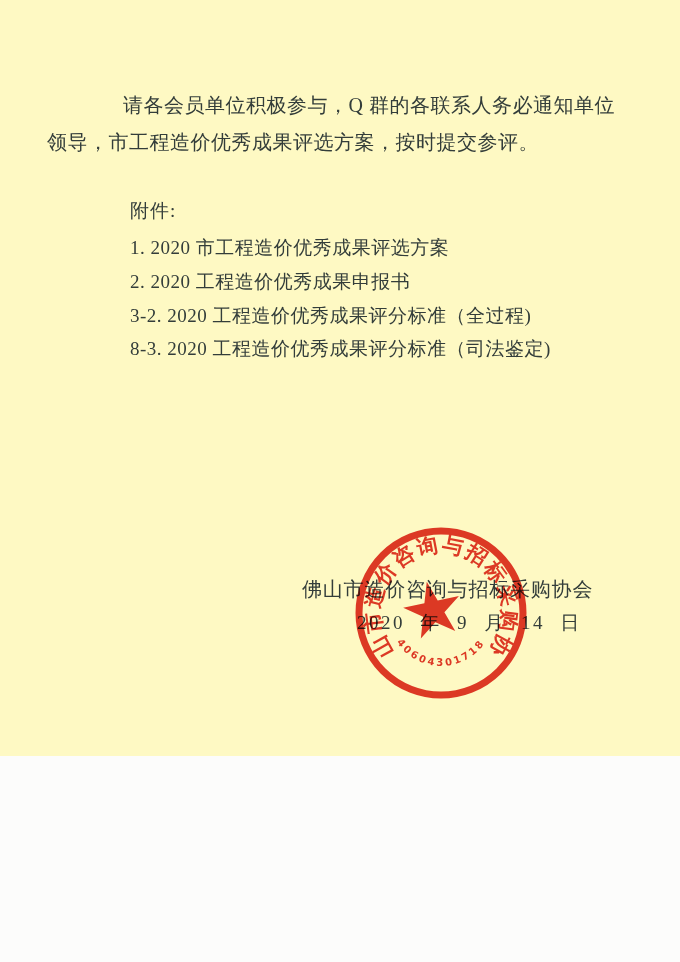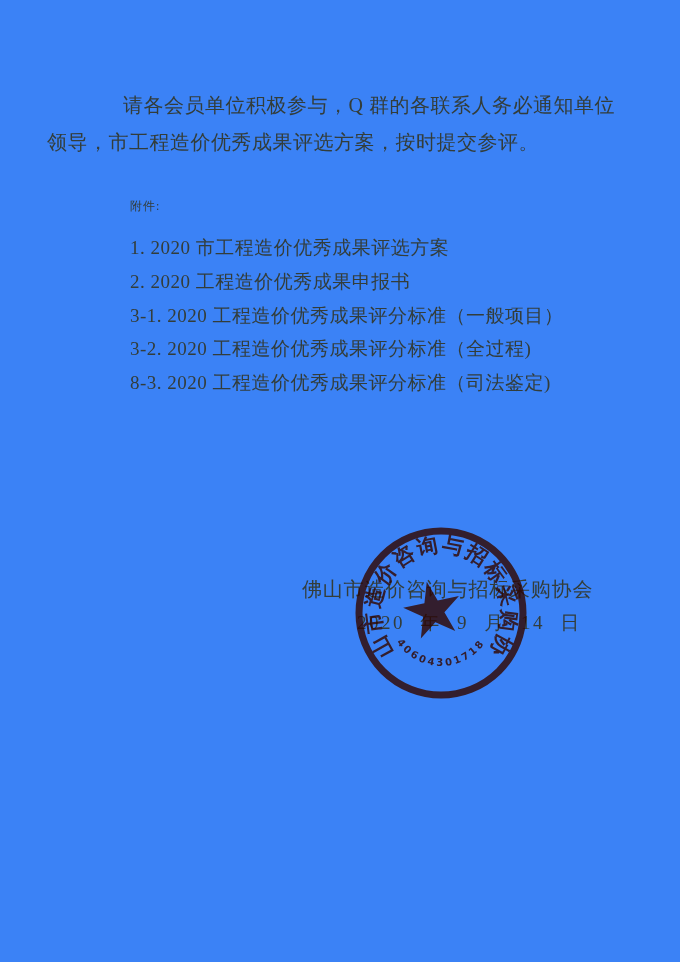--- a/index.html
+++ b/index.html
@@ -7,39 +7,39 @@
     padding: 0;
     width: 680px;
     height: 962px;
     background: #fcfcfb;
     overflow: hidden;
     font-family: "Liberation Serif", "DejaVu Serif", serif;
   }
   .page {
     position: relative;
     width: 680px;
-    height: 962px;
-    background: #3b82f6;
+    height: 756px;
+    background: #fef9c3;
     color: #333d3a;
   }
   .abs { position: absolute; white-space: nowrap; }
 
   
   .para-line {
     font-size: 20px;
     letter-spacing: 0.5px;
     color: #333d3a;
   }
   .para-line-1 { left: 123px; top: 92px; }
   .para-line-2 { left: 47px;  top: 129px; }
 
   
   .att-label {
     left: 130px; top: 198px;
-    font-size: 12px;
+    font-size: 19px;
     letter-spacing: 1px;
   }
   .att-list {
     left: 130px; top: 231px;
     font-size: 19px;
     letter-spacing: 0.5px;
   }
   .att-item {
     line-height: 33.8px;
     white-space: nowrap;
@@ -89,21 +89,20 @@
 <div class="page">
 
   <div class="abs para-line para-line-1">请各会员单位积极参与，Q 群的各联系人务必通知单位</div>
   <div class="abs para-line para-line-2">领导，市工程造价优秀成果评选方案，按时提交参评。</div>
 
   <div class="abs att-label">附件:</div>
 
   <div class="abs att-list">
     <div class="att-item">1. 2020 市工程造价优秀成果评选方案</div>
     <div class="att-item">2. 2020 工程造价优秀成果申报书</div>
-    <div class="att-item">3-1. 2020 工程造价优秀成果评分标准（一般项目）</div>
     <div class="att-item">3-2. 2020 工程造价优秀成果评分标准（全过程)</div>
     <div class="att-item">8-3. 2020 工程造价优秀成果评分标准（司法鉴定)</div>
   </div>
 
   <div class="abs sig-org">佛山市造价咨询与招标采购协会</div>
   <div class="abs sig-date">2020 年 9 月 14 日</div>
 
   <svg class="seal-svg" viewBox="0 0 680 962" xmlns="http://www.w3.org/2000/svg">
     <defs>
       <path id="sealTopArc" d="M 388.2 643.5 A 61 61 0 1 1 493.8 643.5" fill="none"></path>

